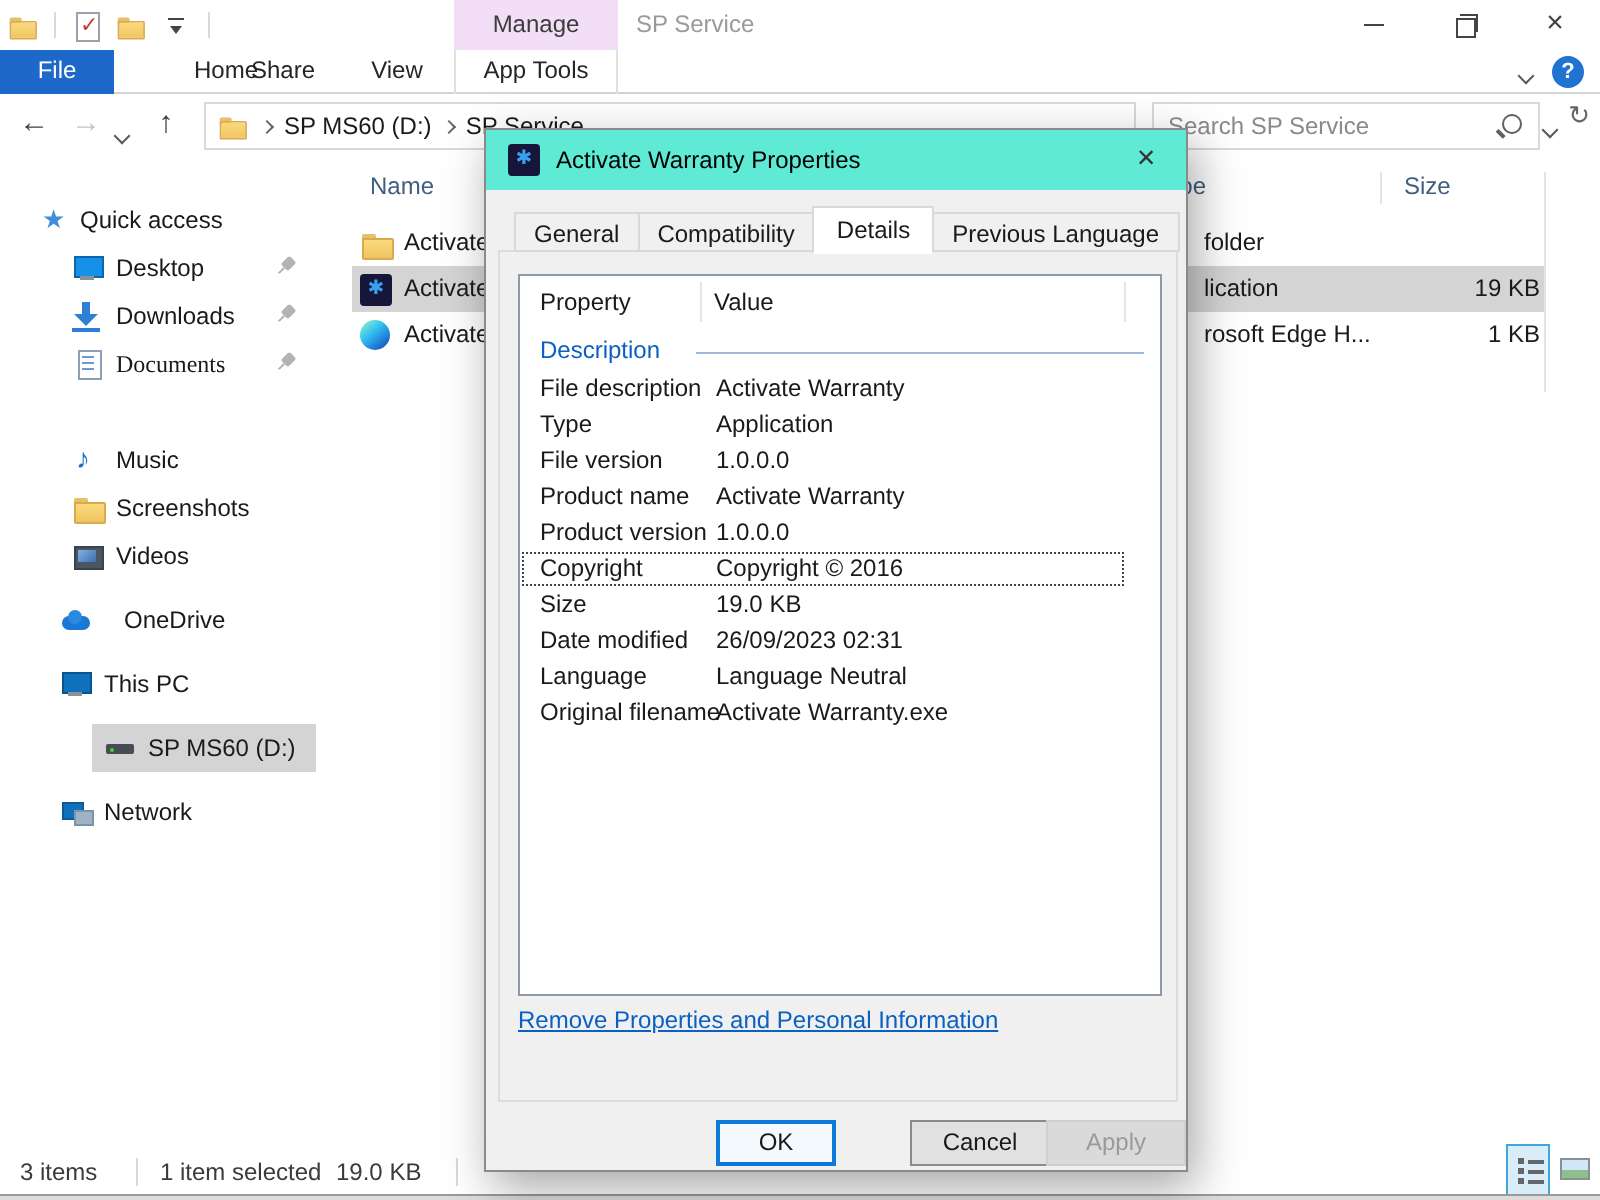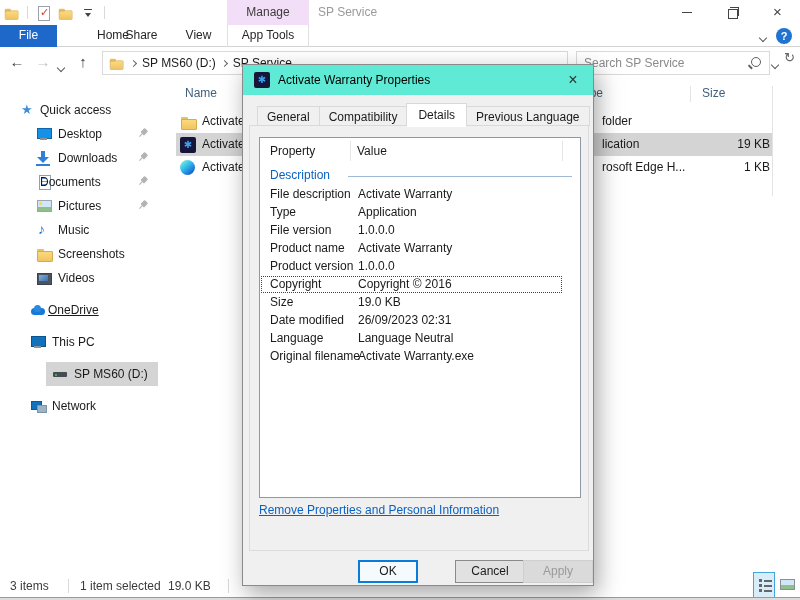--- a/index.html
+++ b/index.html
@@ -196,26 +196,25 @@
     <div class="search-box">
       <input class="search-input" placeholder="Search SP Service" style="">
       <span class="mag"></span>
     </div>
   </div>
 
   <div class="sidebar" id="sidebar">
       <div class="side-item" style="top: 20px;"><span class="ic ic-qaccess side-icon" style="left: 20px;"></span><span class="side-label" style="left: 40px;">Quick access</span></div>
       <div class="side-item" style="top: 44px;"><span class="ic ic-desktop side-icon" style="left: 36px;"></span><span class="side-label" style="left: 58px;">Desktop</span><span class="pin"></span></div>
       <div class="side-item" style="top: 68px;"><span class="ic ic-downloads side-icon" style="left: 36px;"></span><span class="side-label" style="left: 58px;">Downloads</span><span class="pin"></span></div>
-      <div class="side-item" style="top: 92px;"><span class="ic ic-documents side-icon" style="left: 36px;"></span><span class="side-label" style="left: 40px;">Documents</span><span class="pin"></span></div>
-      <div class="side-item" style="top: 116px;"><span class="ic ic-pictures side-icon" style="left: 36px;"></span><span class="side-label" style="left: 58px;">Pictures</span><span class="pin"></span></div>
+      <div class="side-item" style="top: 92px;"><span class="ic ic-documents side-icon" style="left: 36px;"></span><span class="side-label" style="left: 58px; font-family: Liberation Serif, serif;">Documents</span><span class="pin"></span></div>
       <div class="side-item" style="top: 140px;"><span class="ic ic-music side-icon" style="left: 36px;"></span><span class="side-label" style="left: 58px;">Music</span></div>
       <div class="side-item" style="top: 164px;"><span class="ic ic-folder side-icon" style="left: 36px;"></span><span class="side-label" style="left: 58px;">Screenshots</span></div>
       <div class="side-item" style="top: 188px;"><span class="ic ic-videos side-icon" style="left: 36px;"></span><span class="side-label" style="left: 58px;">Videos</span></div>
-      <div class="side-item" style="top: 220px;"><span class="ic ic-onedrive side-icon" style="left: 30px;"></span><span class="side-label" style="left: 48px; text-decoration: underline;">OneDrive</span></div>
+      <div class="side-item" style="top: 220px;"><span class="ic ic-onedrive side-icon" style="left: 30px;"></span><span class="side-label" style="left: 62px;">OneDrive</span></div>
       <div class="side-item" style="top: 252px;"><span class="ic ic-thispc side-icon" style="left: 30px;"></span><span class="side-label" style="left: 52px;">This PC</span></div>
       <div class="side-item selected" style="top: 284px;"><div class="side-band"></div><span class="ic ic-drive side-icon" style="left: 52px;"></span><span class="side-label" style="left: 74px;">SP MS60 (D:)</span></div>
       <div class="side-item" style="top: 316px;"><span class="ic ic-network side-icon" style="left: 30px;"></span><span class="side-label" style="left: 52px;">Network</span></div>
     </div>
 
   <div class="filearea" id="filearea">
     <div class="col-hdr" style="left:25px">Name</div>
     <div class="col-hdr" style="left:417px">Type</div>
     <div class="col-hdr" style="left:542px">Size</div>
     <div class="hdr-div" style="left:530px"></div>

